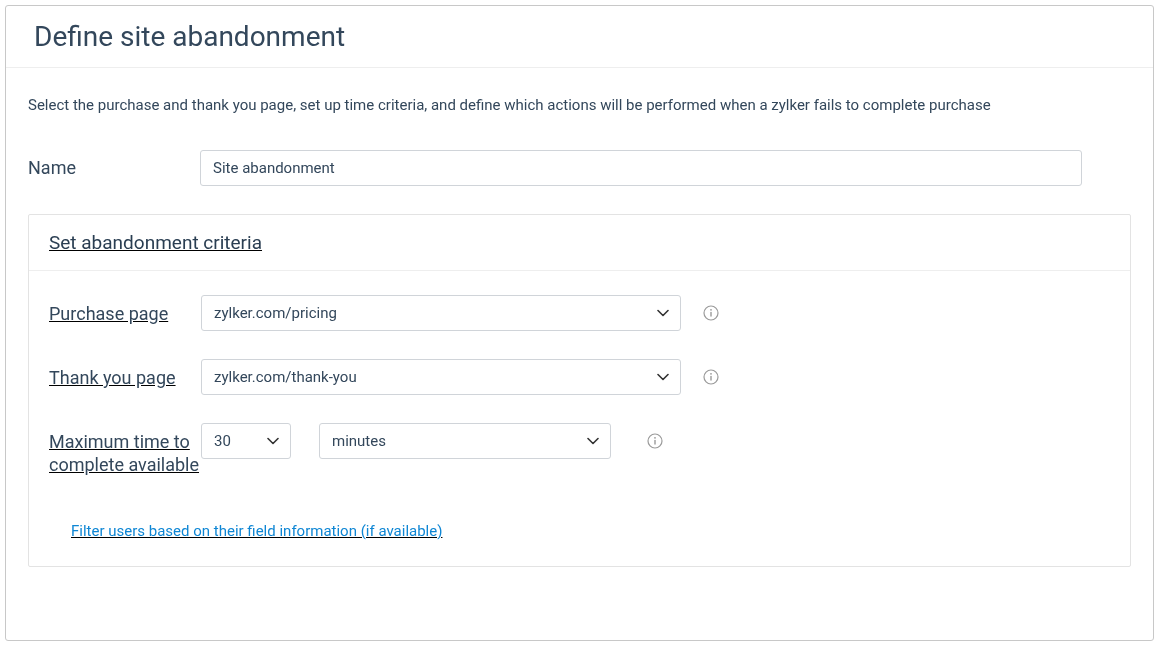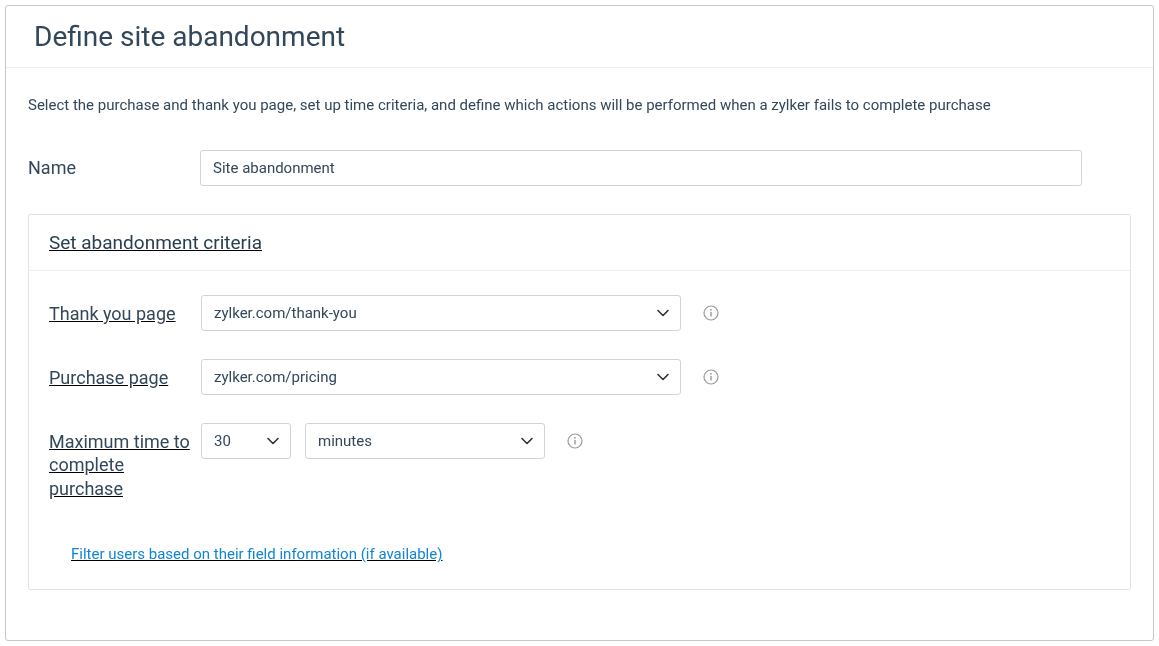--- a/index.html
+++ b/index.html
@@ -88,21 +88,21 @@
       position: relative;
       display: inline-block;
     }
     .select-480 {
       width: 480px;
     }
     .select-90 {
       width: 90px;
     }
     .select-260 {
-      width: 240px;
+      width: 292px;
     }
     .select-input {
       width: 100%;
       height: 36px;
       border: 1px solid #d0d4d9;
       border-radius: 3px;
       padding: 0 36px 0 12px;
       font-size: 15px;
       color: #33475b;
       background: #fff;
@@ -134,21 +134,21 @@
       width: 16px;
       height: 16px;
       margin-left: 22px;
       margin-top: 10px;
       color: #7b7b7b;
       cursor: pointer;
     }
     .time-row {
       display: flex;
       align-items: flex-start;
-      gap: 14px;
+      gap: 28px;
     }
     .time-row .info-icon {
       margin-left: 8px;
     }
     .filter-link-row {
       padding: 8px 20px 26px 42px;
     }
     .filter-link {
       font-size: 15px;
       color: #0e86d4;
@@ -169,20 +169,39 @@
     <div class="form-row">
       <label class="form-label">Name</label>
       <input type="text" class="text-input" value="Site abandonment" style="">
     </div>
 
     <div class="criteria-section">
       <div class="criteria-header">
         <h2 class="criteria-title">Set abandonment criteria</h2>
       </div>
       <div class="criteria-body">
+
+        <div class="criteria-row">
+          <label class="form-label">Purchase page</label>
+          <div class="select-wrapper select-480">
+            <input type="text" class="select-input" value="zylker.com/pricing" style="">
+            <span class="chevron">
+              <svg width="12" height="8" viewBox="0 0 12 8">
+                  <path d="M1 1.5 L6 6.5 L11 1.5" stroke="#333" stroke-width="1.6" fill="none" stroke-linecap="round" stroke-linejoin="round"></path>
+                </svg>
+            </span>
+          </div>
+          <span class="info-icon">
+            <svg width="16" height="16" viewBox="0 0 16 16">
+                <circle cx="8" cy="8" r="7" stroke="#9a9a9a" stroke-width="1.2" fill="none"></circle>
+                <circle cx="8" cy="4.8" r="0.9" fill="#9a9a9a"></circle>
+                <rect x="7.3" y="6.8" width="1.4" height="5" rx="0.7" fill="#9a9a9a"></rect>
+              </svg>
+          </span>
+        </div>
 
         <div class="criteria-row">
           <label class="form-label">Thank you page</label>
           <div class="select-wrapper select-480">
             <input type="text" class="select-input" value="zylker.com/thank-you" style="">
             <span class="chevron">
               <svg width="12" height="8" viewBox="0 0 12 8">
                   <path d="M1 1.5 L6 6.5 L11 1.5" stroke="#333" stroke-width="1.6" fill="none" stroke-linecap="round" stroke-linejoin="round"></path>
                 </svg>
             </span>
@@ -190,40 +209,21 @@
           <span class="info-icon">
             <svg width="16" height="16" viewBox="0 0 16 16">
                 <circle cx="8" cy="8" r="7" stroke="#9a9a9a" stroke-width="1.2" fill="none"></circle>
                 <circle cx="8" cy="4.8" r="0.9" fill="#9a9a9a"></circle>
                 <rect x="7.3" y="6.8" width="1.4" height="5" rx="0.7" fill="#9a9a9a"></rect>
               </svg>
           </span>
         </div>
 
         <div class="criteria-row">
-          <label class="form-label">Purchase page</label>
-          <div class="select-wrapper select-480">
-            <input type="text" class="select-input" value="zylker.com/pricing" style="">
-            <span class="chevron">
-              <svg width="12" height="8" viewBox="0 0 12 8">
-                  <path d="M1 1.5 L6 6.5 L11 1.5" stroke="#333" stroke-width="1.6" fill="none" stroke-linecap="round" stroke-linejoin="round"></path>
-                </svg>
-            </span>
-          </div>
-          <span class="info-icon">
-            <svg width="16" height="16" viewBox="0 0 16 16">
-                <circle cx="8" cy="8" r="7" stroke="#9a9a9a" stroke-width="1.2" fill="none"></circle>
-                <circle cx="8" cy="4.8" r="0.9" fill="#9a9a9a"></circle>
-                <rect x="7.3" y="6.8" width="1.4" height="5" rx="0.7" fill="#9a9a9a"></rect>
-              </svg>
-          </span>
-        </div>
-
-        <div class="criteria-row">
-          <label class="form-label">Maximum time to complete purchase</label>
+          <label class="form-label">Maximum time to complete available</label>
           <div class="time-row">
             <div class="select-wrapper select-90">
               <input type="text" class="select-input" value="30" style="">
               <span class="chevron">
                 <svg width="12" height="8" viewBox="0 0 12 8">
                     <path d="M1 1.5 L6 6.5 L11 1.5" stroke="#333" stroke-width="1.6" fill="none" stroke-linecap="round" stroke-linejoin="round"></path>
                   </svg>
               </span>
             </div>
             <div class="select-wrapper select-260">

